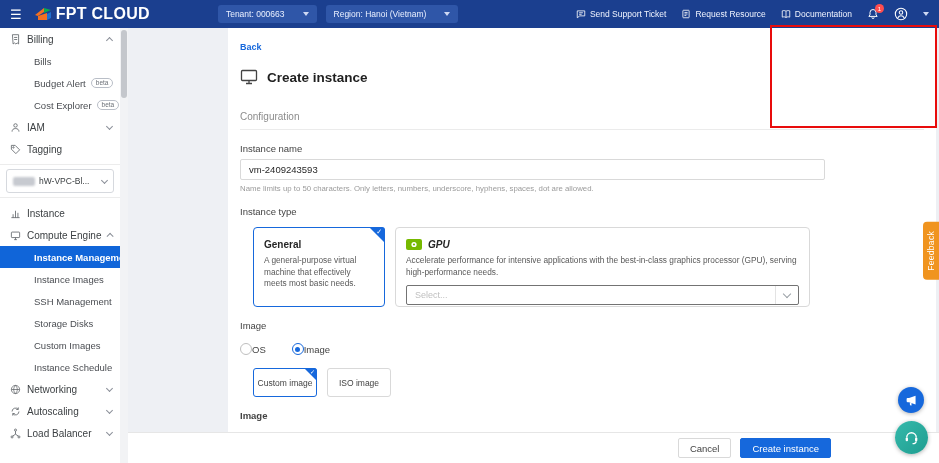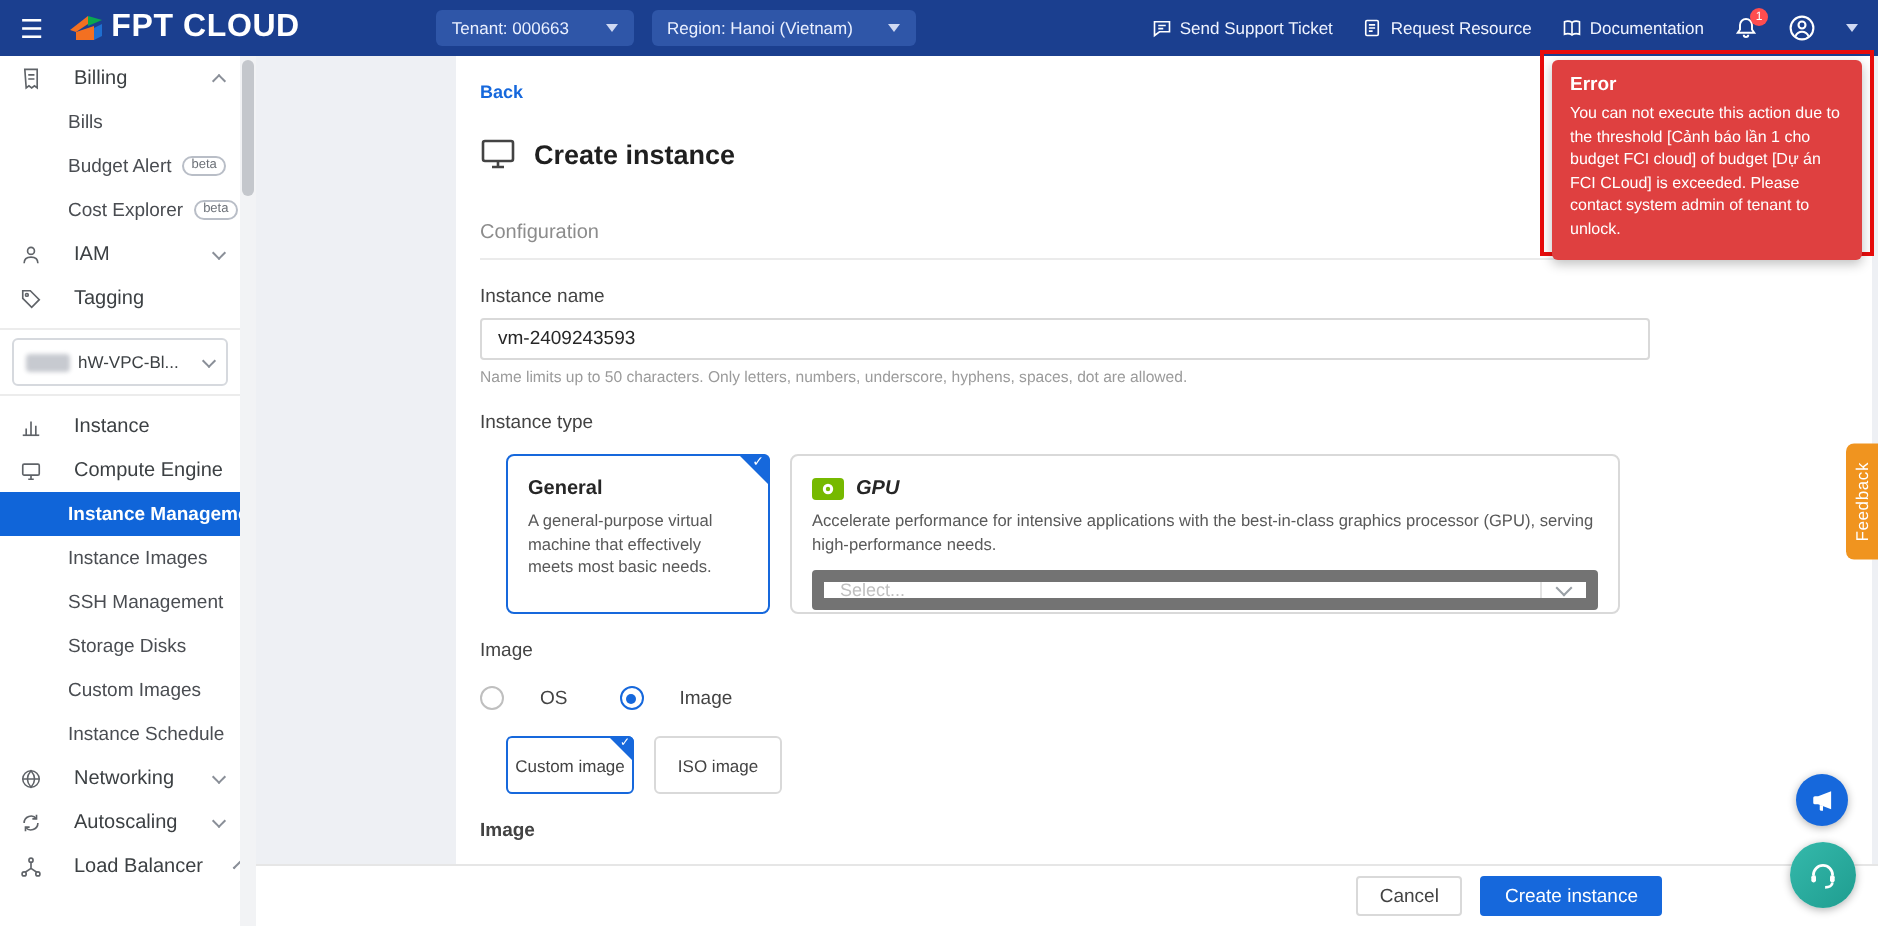--- a/index.html
+++ b/index.html
@@ -15,21 +15,21 @@
   .pill.tenant { margin-left:68px; }
   .pill.region { margin-left:9px; }
   .caret-down { width:0; height:0; border-left:3.5px solid transparent; border-right:3.5px solid transparent; border-top:4px solid #cfd9f3; }
   .top-right { margin-left:auto; display:flex; align-items:center; gap:15px; }
   .top-link { display:flex; align-items:center; gap:4px; font-size:8.5px; color:#f0f4ff; cursor:pointer; white-space:nowrap; text-decoration:none; }
   .bell-wrap { position:relative; display:flex; align-items:center; cursor:pointer; }
   .badge { position:absolute; top:-4px; right:-5px; background:#ff4d4f; color:#fff; font-size:6px; min-width:9px; height:9px; border-radius:5px; display:flex; align-items:center; justify-content:center; padding:0 1px; }
 
   
   .sidebar { position:absolute; left:0; top:28px; width:120px; height:435px; background:#fff; overflow:hidden; z-index:10; }
-  .side-item { display:flex; align-items:center; gap:16px; height:22px; padding:0 8px 0 10px; font-size:10px; color:#3c4043; cursor:pointer; white-space:nowrap; }
+  .side-item { display:flex; align-items:center; gap:6px; height:22px; padding:0 8px 0 10px; font-size:10px; color:#3c4043; cursor:pointer; white-space:nowrap; }
   .side-item .chev { margin-left:auto; }
   .side-sub { display:flex; align-items:center; gap:5px; height:22px; padding-left:34px; font-size:9.5px; color:#4a4d52; cursor:pointer; white-space:nowrap; }
   .side-sub.active { background:#1065d9; color:#fff; font-weight:bold; }
   .chev { width:5px; height:5px; border-right:1.2px solid #8a8f98; border-bottom:1.2px solid #8a8f98; display:inline-block; }
   .chev.down { transform: rotate(45deg); margin-top:-2px; }
   .chev.up { transform: rotate(-135deg); margin-top:3px; }
   .beta { border:1px solid #b9bec7; color:#6b7077; font-size:6.5px; border-radius:7px; padding:0.5px 4px; line-height:1.2; }
   .side-divider { border-top:1px solid #ececec; margin:4px 0; }
   .vpc-box { display:flex; align-items:center; gap:4px; margin:3px 6px; height:24px; border:1px solid #d6d9de; border-radius:3px; padding:0 6px; font-size:8.5px; color:#3c4043; cursor:pointer; }
   .redact { width:22px; height:9px; background:#c7cad0; border-radius:2px; filter:blur(1px); }
@@ -56,27 +56,27 @@
   .type-row { display:flex; gap:10px; margin:10px 0 0 13px; }
   .type-card { position:relative; border:1px solid #d9d9d9; border-radius:4px; padding:11px 10px; background:#fff; cursor:pointer; }
   .type-card.selected { border-color:#1668dc; }
   .type-card.general { width:132px; height:80px; }
   .type-card.gpu { width:415px; height:80px; }
   .type-title { font-size:10px; font-weight:bold; color:#262626; }
   .type-desc { margin-top:5px; font-size:8.3px; color:#595959; line-height:1.4; }
   .gpu-head { display:flex; align-items:center; gap:6px;font-style:italic; }
   .corner { position:absolute; top:-1px; right:-1px; width:0; height:0; border-top:16px solid #1668dc; border-left:16px solid transparent; border-top-right-radius:3px; }
   .corner-check { position:absolute; top:0px; right:2px; color:#fff; font-size:7px; line-height:1; }
-  .gpu-select { margin-top:7px; height:20px; border:6px solid #737373; border-radius:2px; display:flex; align-items:center; padding:0 0 0 8px; font-size:9px; color:#bfbfbf; cursor:pointer; }
+  .gpu-select { margin-top:7px; height:20px; border:1px solid #737373; border-radius:2px; display:flex; align-items:center; padding:0 0 0 8px; font-size:9px; color:#bfbfbf; cursor:pointer; }
   .gpu-select .sep { margin-left:auto; width:1px; height:100%; background:#e3e3e3; }
   .gpu-select .box { width:22px; display:flex; align-items:center; justify-content:center; height:100%; }
   .chev-gray { width:6px; height:6px; border-right:1.2px solid #9aa0a6; border-bottom:1.2px solid #9aa0a6; transform:rotate(45deg); margin-top:-3px; }
 
   .radio-row { display:flex; align-items:center; gap:26px; margin-top:12px; }
-  .radio-opt { display:flex; align-items:center; gap:18px; font-size:9.5px; color:#434343; cursor:pointer; }
+  .radio-opt { display:flex; align-items:center; gap:0; font-size:9.5px; color:#434343; cursor:pointer; }
   .radio-circle { width:12px; height:12px; border:1px solid #bfbfbf; border-radius:50%; background:#fff; }
   .radio-circle.checked { border:1px solid #1668dc; display:flex; align-items:center; justify-content:center; }
   .radio-circle.checked::after { content:""; width:5px; height:5px; border-radius:50%; background:#1668dc; }
 
   .tab-row { display:flex; gap:10px; margin:13px 0 0 13px; }
   .img-tab { position:relative; width:64px; height:29px; border:1px solid #d9d9d9; border-radius:3px; display:flex; align-items:center; justify-content:center; font-size:8.5px; color:#434343; cursor:pointer; background:#fff; }
   .img-tab.selected { border-color:#1668dc; }
   .img-tab .corner { border-top-width:13px; border-left-width:13px; }
   .img-tab .corner-check { font-size:6px; right:1px; }
 
@@ -357,24 +357,20 @@
       <label class="field-label bold">Image</label>
     </div>
 
     <footer class="footer">
       <button class="btn cancel">Cancel</button>
       <button class="btn primary">Create instance</button>
     </footer>
   </main>
 
   <div class="toast-annotation"></div>
-  <div class="toast">
-    <div class="toast-title">Error</div>
-    <div class="toast-msg">You can not execute this action due to the threshold [Cảnh báo lần 1 cho budget FCI cloud] of budget [Dự án FCI CLoud] is exceeded. Please contact system admin of tenant to unlock.</div>
-  </div>
 
   <div class="feedback-tab">Feedback</div>
 
   <div class="fab announce">
     <svg width="13" height="13" viewBox="0 0 16 16">
         <path d="M13 2 5 5H3a1 1 0 0 0-1 1v3a1 1 0 0 0 1 1h2l8 3z" fill="#fff"></path>
         <path d="M6 10.5V13a1 1 0 0 0 1 1h1v-3.2z" fill="#fff"></path>
       </svg>
   </div>
   <div class="fab support">

